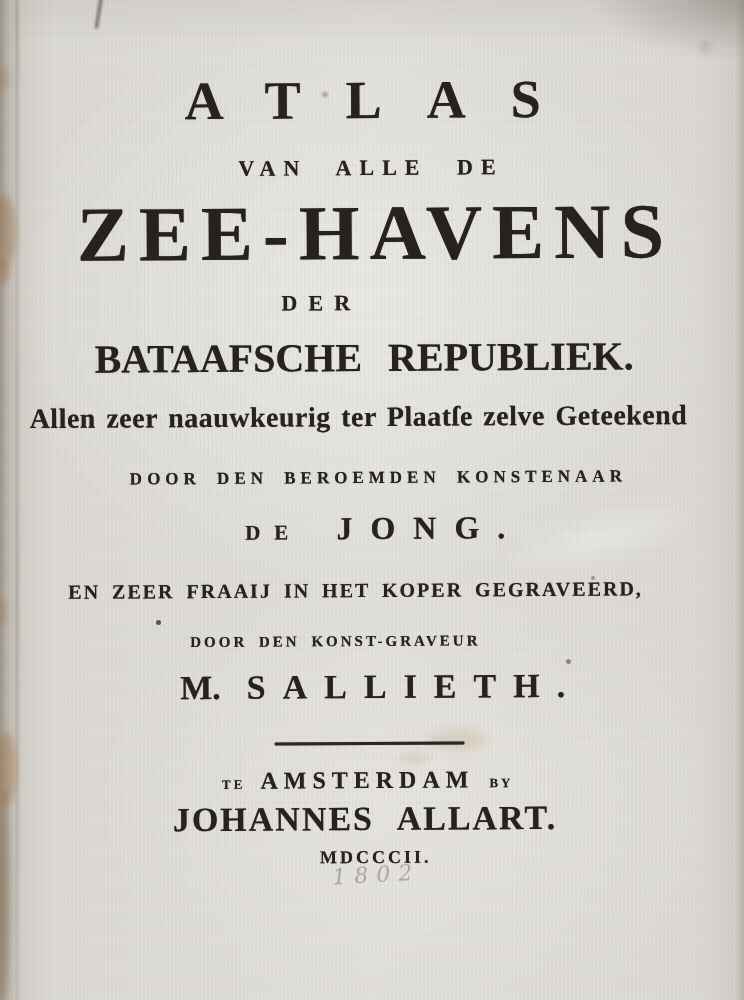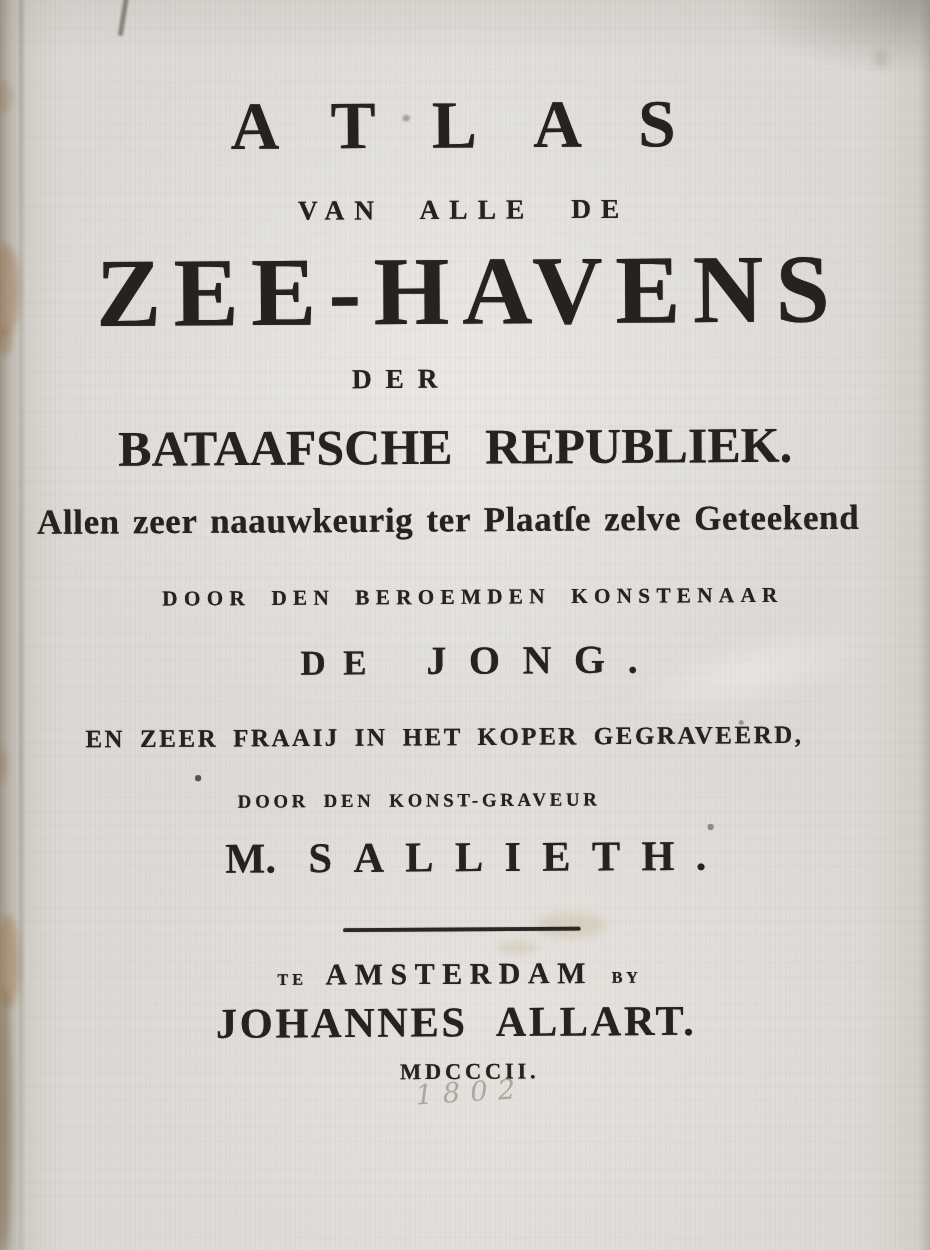--- a/index.html
+++ b/index.html
@@ -76,21 +76,21 @@
 
   .l-atlas      {top:73px;  left:-7px;  font-size:54px; letter-spacing:45px; text-indent:45px;}
   .l-vanalle    {top:157px; left:-3px;  font-size:22px; letter-spacing:8px;  word-spacing:16px; text-indent:8px;}
   .l-zeehavens  {top:194px; left:0;     font-size:78px; letter-spacing:10px; text-indent:10px;}
   .l-der        {top:292px; left:-55px; font-size:22px; letter-spacing:11px; text-indent:11px;}
   .l-republiek  {top:338px; left:-7px;  font-size:40px; letter-spacing:0px;  word-spacing:16px;}
   .l-tagline    {top:403px; left:-13px; font-size:28px; letter-spacing:0.5px; word-spacing:3px;}
   .l-artistintro{top:469px; left:4px;   font-size:17px; letter-spacing:5px;  word-spacing:7px; text-indent:5px;}
   .l-artist     {top:512px; left:12px;  display:flex; justify-content:center; align-items:baseline; gap:34px; text-align:left;}
   .a1{font-size:32px; letter-spacing:15px;}
-  .a2{font-size:28px; letter-spacing:14px;}
+  .a2{font-size:21px; letter-spacing:14px;}
   .a3{font-size:32px; letter-spacing:18px;}
   .l-engravenote{top:580px; left:-18px; font-size:20px; letter-spacing:2px; word-spacing:5px; text-indent:2px;}
   .l-engraverintro{top:634px; left:-39px; font-size:15px; letter-spacing:3px; word-spacing:5px; text-indent:3px;}
   .l-engraver   {top:670px; left:8px; display:flex; justify-content:center; align-items:baseline; gap:26px; text-align:left;}
   .e1{font-size:34px; letter-spacing:0;}
   .e2{font-size:34px; letter-spacing:17px;}
   .divider{position:absolute;left:273px;top:742px;width:190px;height:3px;background:#2b2723;border-radius:2px;box-shadow:0 0 1px rgba(43,39,35,0.6);}
   .l-imprint    {top:768px; left:-6px; display:flex; justify-content:center; align-items:baseline; gap:15px; text-align:left;}
   .i1,.i3{font-size:13px; letter-spacing:3px;}
   .i2{font-size:24px; letter-spacing:6px;}

